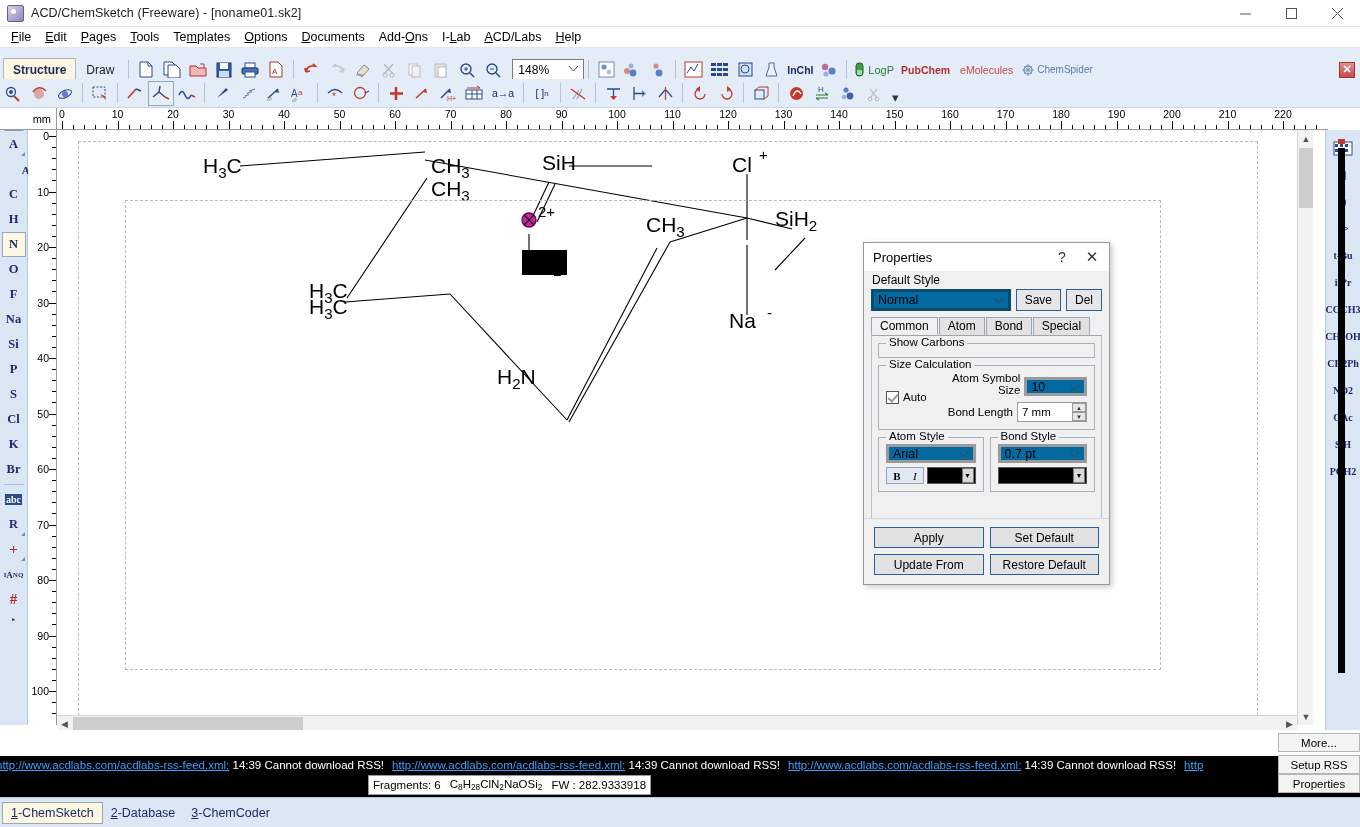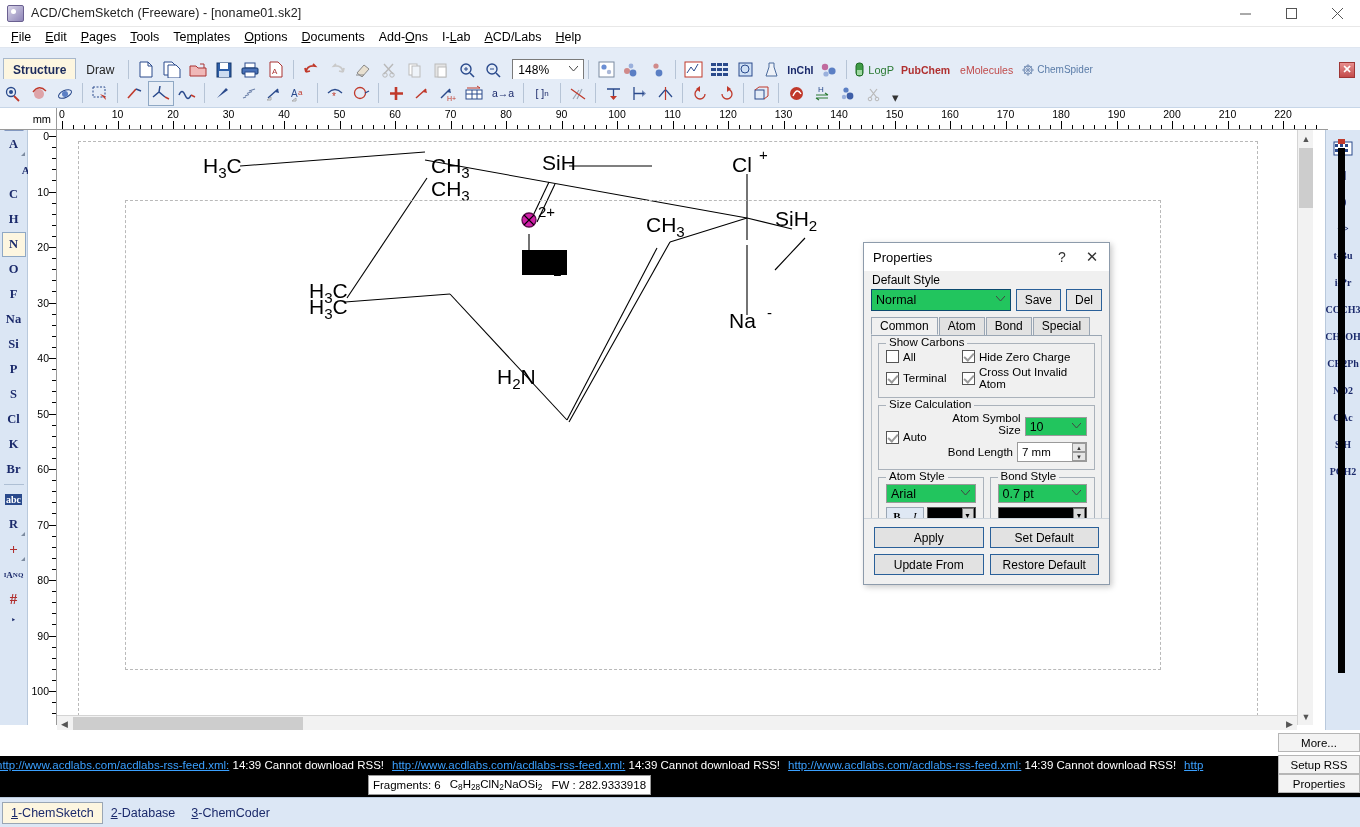--- a/index.html
+++ b/index.html
@@ -198,21 +198,21 @@
     height: 28px; background: #fff; display: flex; align-items: center; padding-left: 9px;
   }
   .dlg-title .t { font-size: 13px; color: #000; }
   .dlg-title .acts { margin-left: auto; display: flex; align-items: center; }
   .dlg-title .q { width: 26px; text-align: center; font-size: 14px; color: #333; }
   .dlg-title .x { width: 34px; text-align: center; font-size: 15px; color: #333; }
   .dlg-body { padding: 0 7px; }
   .cs-label { font-size: 12px; color: #000; margin: 2px 0 2px 1px; }
   .row { display: flex; align-items: center; }
   .combo {
-    height: 22px; background: #22c55e; border: 1px solid #0c4a6e;
+    height: 22px; background: #0369a1; border: 3px solid #0c4a6e;
     display: flex; align-items: center; padding-left: 4px; font-size: 12.5px;
     position: relative;
   }
   .combo .cv { position: absolute; right: 5px; top: 6px; }
   #style-combo { width: 154px; }
   .btn-sm {
     height: 22px; padding: 0 8px; margin-left: 5px;
     background: #e6e6e6; border: 1px solid #2a6099;
     display: flex; align-items: center; justify-content: center; font-size: 12px; color: #000;
   }
@@ -1199,38 +1199,20 @@
         <div class="tab active">Common</div>
         <div class="tab">Atom</div>
         <div class="tab">Bond</div>
         <div class="tab">Special</div>
       </div>
 
       <div class="panel">
 
         <div class="group">
           <div class="gtitle">Show Carbons</div>
-          <div style="display:grid;grid-template-columns:76px 1fr;row-gap:3px;">
-            <div class="cbrow">
-              <span class="cb"></span>
-              <span>All</span>
-            </div>
-            <div class="cbrow">
-              <span class="cb on"></span>
-              <span>Hide Zero Charge</span>
-            </div>
-            <div class="cbrow">
-              <span class="cb on"></span>
-              <span>Terminal</span>
-            </div>
-            <div class="cbrow">
-              <span class="cb on"></span>
-              <span>Cross Out Invalid Atom</span>
-            </div>
-          </div>
         </div>
 
         <div class="group">
           <div class="gtitle">Size Calculation</div>
           <div style="display:flex;align-items:center;">
             <div class="cbrow" style="width:52px;flex:0 0 auto;">
               <span class="cb on"></span>
               <span>Auto</span>
             </div>
             <div style="flex:1;">

